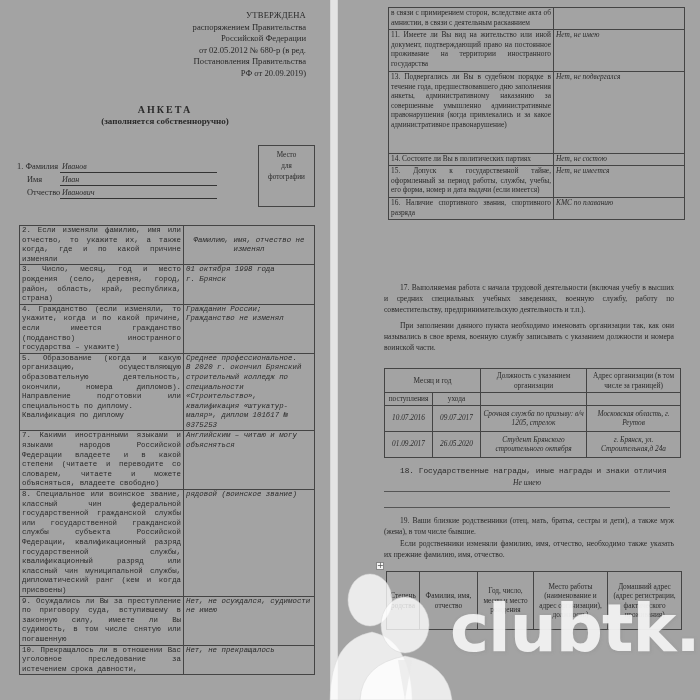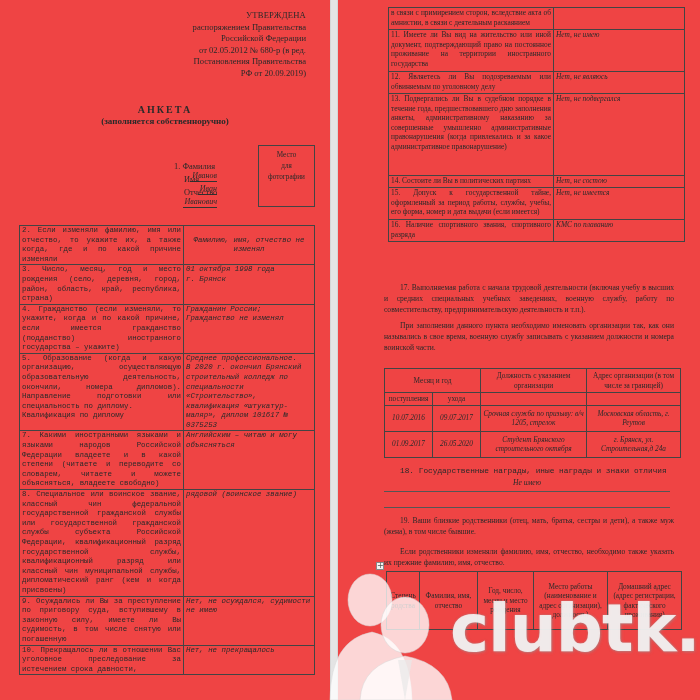--- a/index.html
+++ b/index.html
@@ -1,31 +1,31 @@
 <!DOCTYPE html>
 <html><head>
 <meta charset="utf-8">
 <style>
   * { box-sizing: border-box; margin: 0; padding: 0; }
   html, body { width: 700px; height: 700px; overflow: hidden; background: #ffffff; }
   body { position: relative; font-family: "Liberation Serif", "DejaVu Serif", serif; color: #2a2a2a; }
 
-  .page { position: absolute; top: 0; background: #ef4444; overflow: hidden; }
+  .page { position: absolute; top: 0; background: #a3a3a3; overflow: hidden; }
   #page-left { left: 0; width: 330px; height: 700px; }
   #page-right { left: 338px; width: 362px; height: 700px; }
   .gutter { position: absolute; left: 330px; top: 0; width: 8px; height: 700px; background: #e4e4e4; border-left: 1px solid #d6d6d6; border-right: 1px solid #d6d6d6; }
 
   .approved { position: absolute; right: 24px; top: 10px; width: 120px; text-align: right; font-size: 8.6px; line-height: 11.6px; }
   .approved .title { text-transform: uppercase; letter-spacing: 0.2px; }
 
   .form-title { position: absolute; left: 0; width: 330px; text-align: center; font-weight: bold; font-size: 10px; letter-spacing: 2px; top: 104px; }
   .form-subtitle { position: absolute; left: 0; width: 330px; text-align: center; font-weight: bold; font-size: 9px; top: 116px; }
 
   .names { position: absolute; left: 17px; top: 162px; width: 200px; font-size: 8.4px; }
-  .name-row { display: flex; align-items: flex-end; height: 13px; flex-direction: column; }
+  .name-row { display: flex; align-items: flex-start; height: 13px; }
   .name-row .lbl { width: 43px; white-space: nowrap; }
   .name-row .lbl.indent { padding-left: 10px; }
   .name-row .val { flex: 1; border-bottom: 1.3px solid #333; font-style: italic; height: 11px; line-height: 10px; padding-left: 2px; font-size: 8px; }
 
   .photo-box { position: absolute; left: 258px; top: 145px; width: 57px; height: 62px; border: 1px solid #444; text-align: center; font-size: 7.2px; line-height: 11px; padding-top: 4px; }
 
   table.qa { position: absolute; border-collapse: collapse; font-size: 7.4px; line-height: 9.6px; table-layout: fixed; padding-left: 36px; }
   table.qa td { border: 1px solid #444; vertical-align: top; padding: 0 2px; }
   table.qa td.q { text-align: justify; }
   table.qa td.a { font-style: italic; }
@@ -149,24 +149,20 @@
       </colgroup>
     <tbody>
         <tr style="height:22px">
       <td class="q">в связи с примирением сторон, вследствие акта об амнистии, в связи с деятельным раскаянием</td>
       <td class="a"></td>
     </tr>
     <tr style="height:42px">
       <td class="q">11. Имеете ли Вы вид на жительство или иной документ, подтверждающий право на постоянное проживание на территории иностранного государства</td>
       <td class="a">Нет, не имею</td>
     </tr>
-    <tr style="height:22px">
-      <td class="q">12. Являетесь ли Вы подозреваемым или обвиняемым по уголовному делу</td>
-      <td class="a">Нет, не являюсь</td>
-    </tr>
     <tr style="height:82px">
       <td class="q">13. Подвергались ли Вы в судебном порядке в течение года, предшествовавшего дню заполнения анкеты, административному наказанию за совершенные умышленно административные правонарушения (когда привлекались и за какое административное правонарушение)</td>
       <td class="a">Нет, не подвергался</td>
     </tr>
     <tr style="height:12px">
       <td class="q">14. Состоите ли Вы в политических партиях</td>
       <td class="a">Нет, не состою</td>
     </tr>
     <tr style="height:32px">
       <td class="q">15. Допуск к государственной тайне, оформленный за период работы, службы, учебы, его форма, номер и дата выдачи (если имеется)</td>
@@ -221,21 +217,21 @@
     </table>
 
   <div class="awards-label">18. Государственные награды, иные награды и знаки отличия</div>
   <div class="awards-value">Не имею</div>
   <div class="rule" style="top:491px;"></div>
   <div class="rule" style="top:507px;"></div>
 
   <div class="para" style="left:46px; top:515px; width:290px;">
     <span class="ind"></span><span>19. Ваши близкие родственники (отец, мать, братья, сестры и дети), а также муж (жена), в том числе бывшие.</span>
   </div>
-  <div class="para" style="left:46px; top:538px; width:290px;margin-top:8px;">
+  <div class="para" style="left:46px; top:538px; width:290px;">
     <span class="ind"></span><span>Если родственники изменяли фамилию, имя, отчество, необходимо также указать их прежние фамилию, имя, отчество.</span>
   </div>
 
   <div class="plus-handle" style="left:38px;">+</div>
 
   <table class="rel">
     <colgroup>
         <col style="width:33px">
         <col style="width:58px">
         <col style="width:56px">

